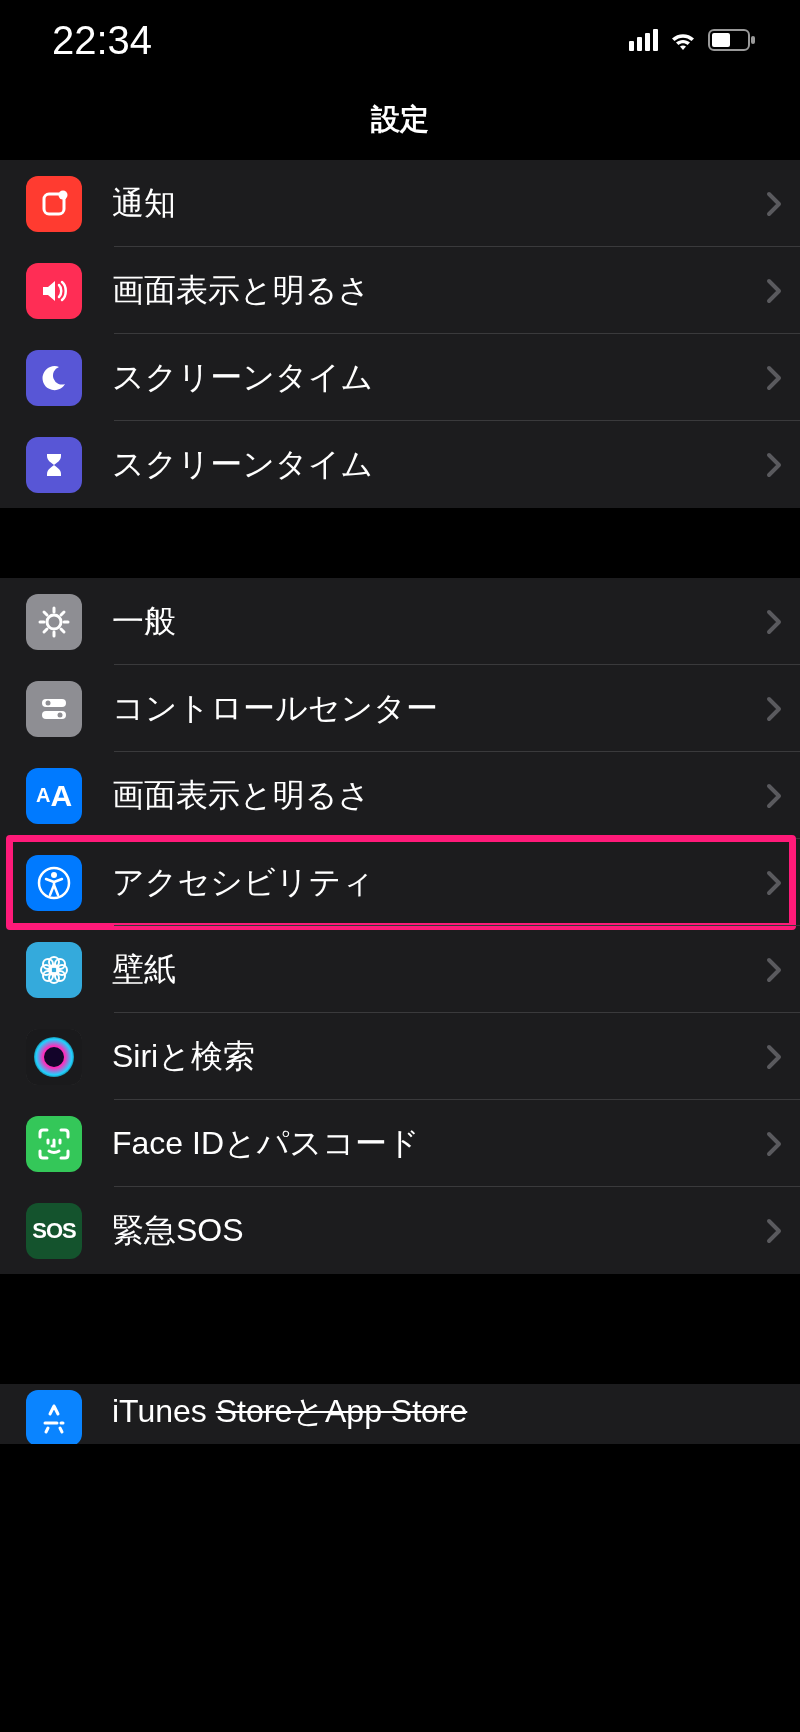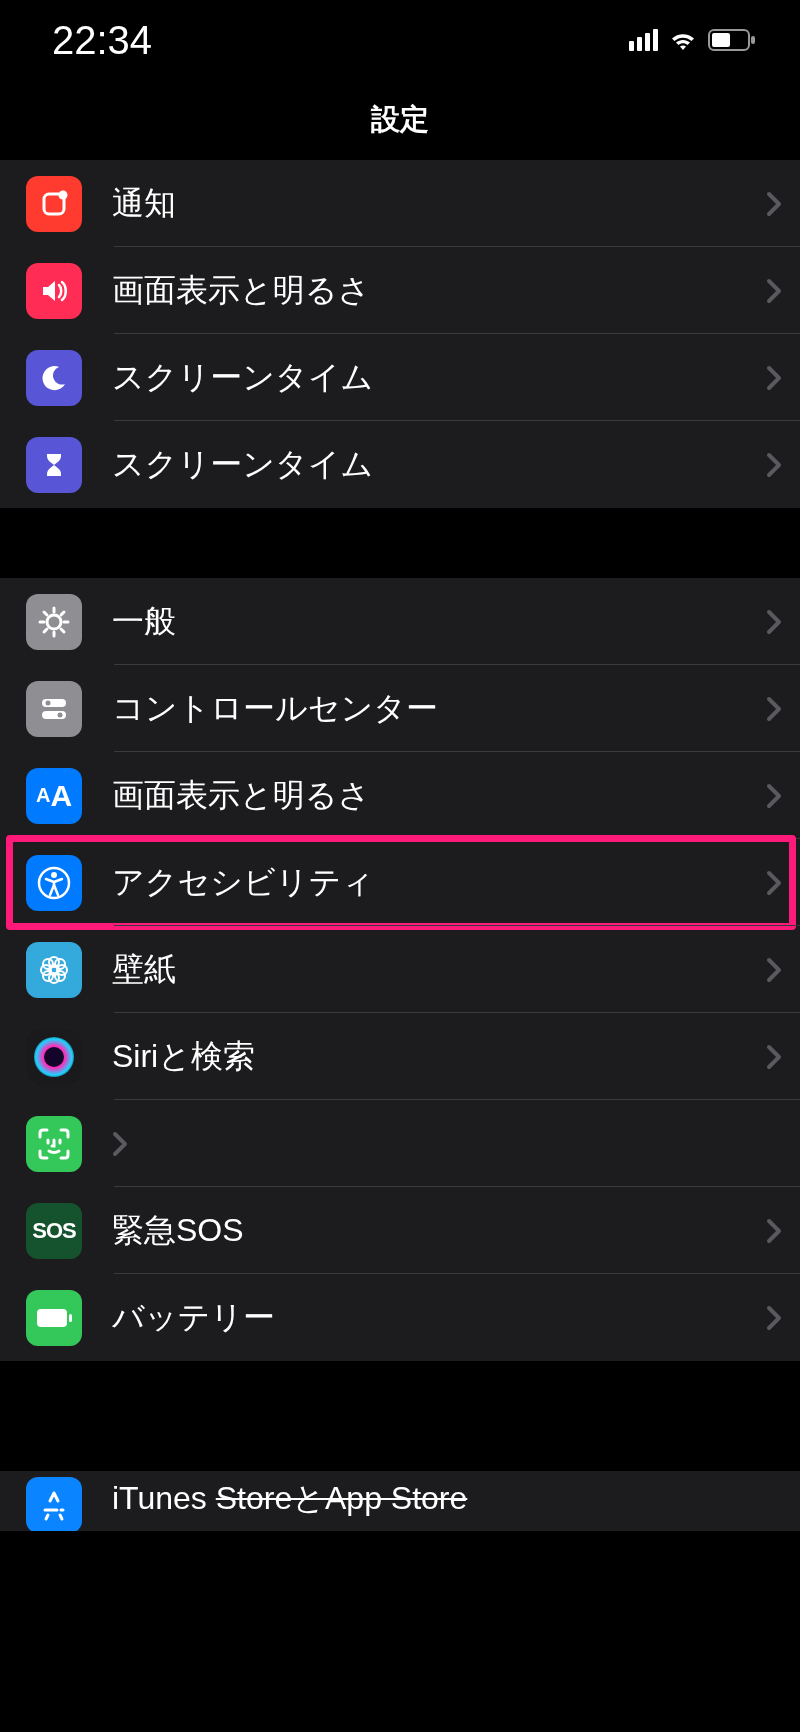--- a/index.html
+++ b/index.html
@@ -341,20 +341,21 @@
               <path d="M26 5 H30 Q33 5 33 8 V12"></path>
               <path d="M33 26 V30 Q33 33 30 33 H26"></path>
               <path d="M12 33 H8 Q5 33 5 30 V26"></path>
               <line x1="13" y1="15" x2="13" y2="18"></line>
               <line x1="25" y1="15" x2="25" y2="18"></line>
               <path d="M19 15 V21 H17"></path>
               <path d="M14 26 Q19 29 24 26"></path>
             </g>
           </svg>
       </div>
+      <div class="label">Face IDとパスコード</div>
       <span class="chev">
           <svg width="16" height="26" viewBox="0 0 16 26">
             <path d="M3 3 L13 13 L3 23" fill="none" stroke="currentColor" stroke-width="4" stroke-linecap="round" stroke-linejoin="round"></path>
           </svg>
         </span>
       <div class="sep"></div>
     </div>
 
     <div class="row">
       <div class="icon bg-sos">
@@ -362,35 +363,20 @@
       </div>
       <div class="label">緊急SOS</div>
       <span class="chev">
           <svg width="16" height="26" viewBox="0 0 16 26">
             <path d="M3 3 L13 13 L3 23" fill="none" stroke="currentColor" stroke-width="4" stroke-linecap="round" stroke-linejoin="round"></path>
           </svg>
         </span>
       <div class="sep"></div>
     </div>
 
-    <div class="row">
-      <div class="icon bg-green">
-        <svg width="40" height="24" viewBox="0 0 40 24">
-            <rect x="3" y="3" width="30" height="18" rx="4" fill="#fff"></rect>
-            <rect x="35" y="8" width="3" height="8" rx="1.5" fill="#fff"></rect>
-          </svg>
-      </div>
-      <div class="label">バッテリー</div>
-      <span class="chev">
-          <svg width="16" height="26" viewBox="0 0 16 26">
-            <path d="M3 3 L13 13 L3 23" fill="none" stroke="currentColor" stroke-width="4" stroke-linecap="round" stroke-linejoin="round"></path>
-          </svg>
-        </span>
-      <div class="sep"></div>
-    </div>
 
 
   </div>
 
   <div class="gap-big"></div>
 
   <div class="section" style="height:60px; overflow:hidden;">
     <div class="row" style="align-items:flex-start; padding-top:6px;">
       <div class="icon bg-blue2" style="margin-top:0;">
         <svg width="34" height="34" viewBox="0 0 34 34">

